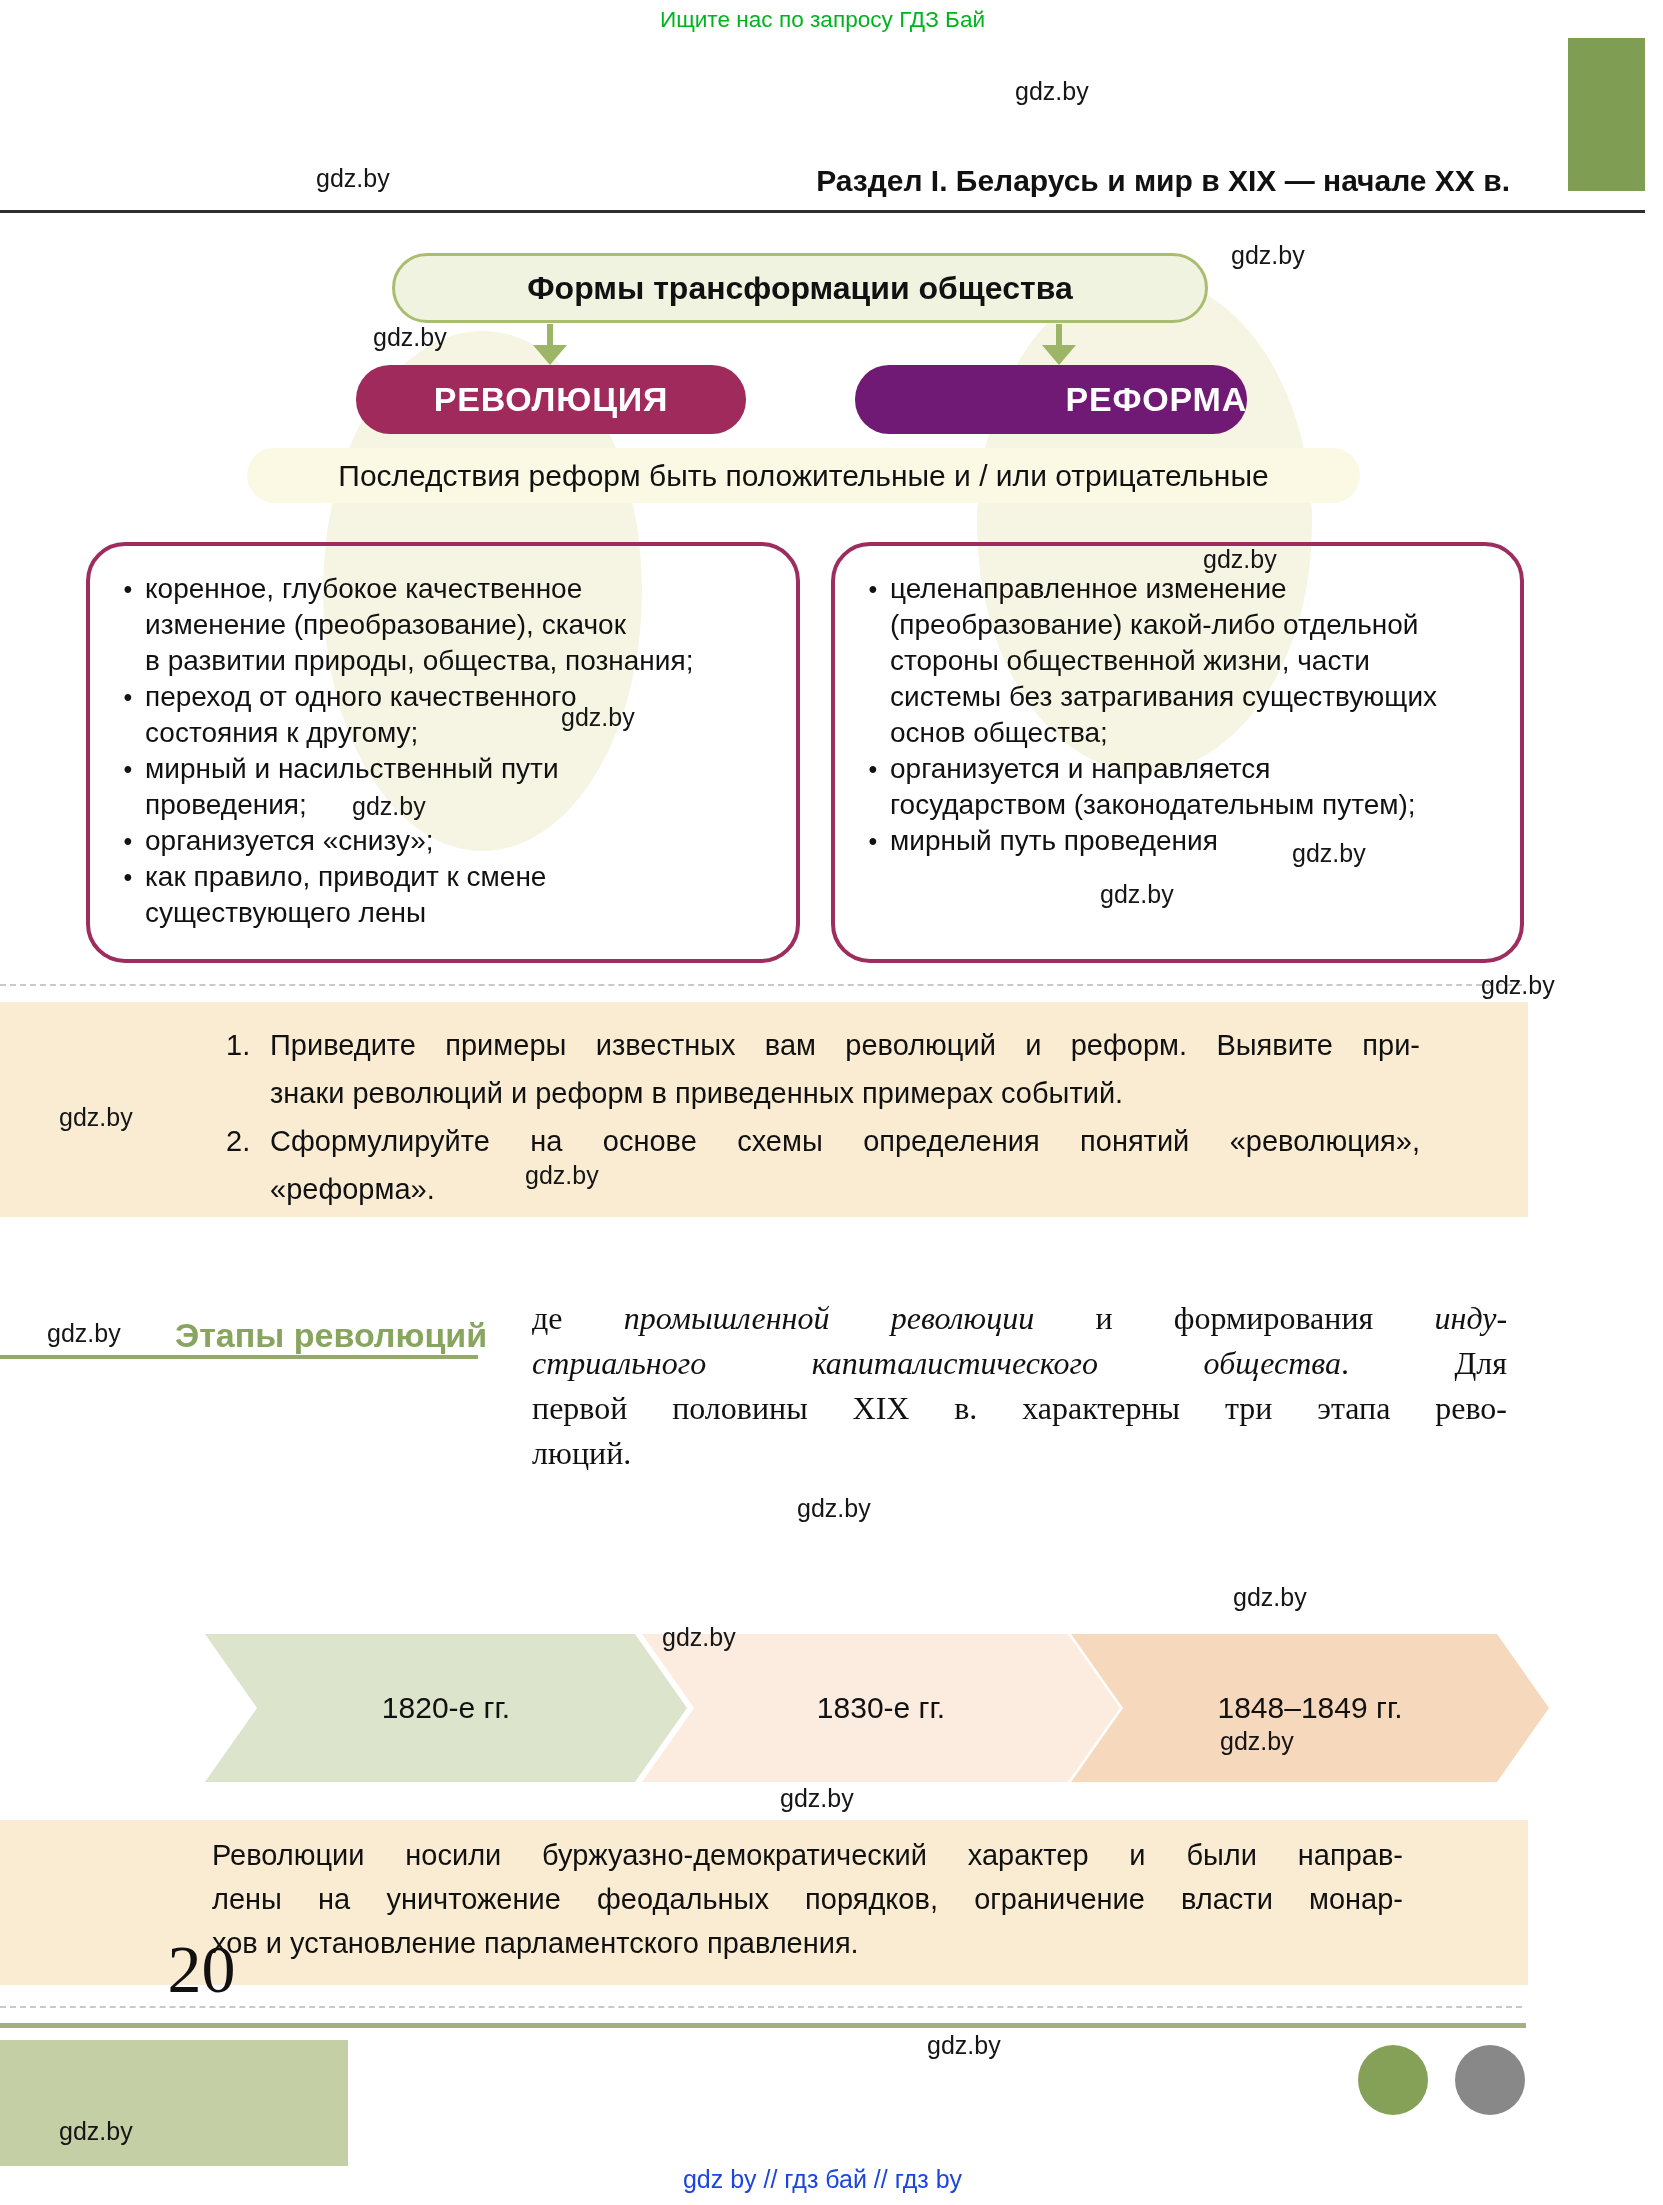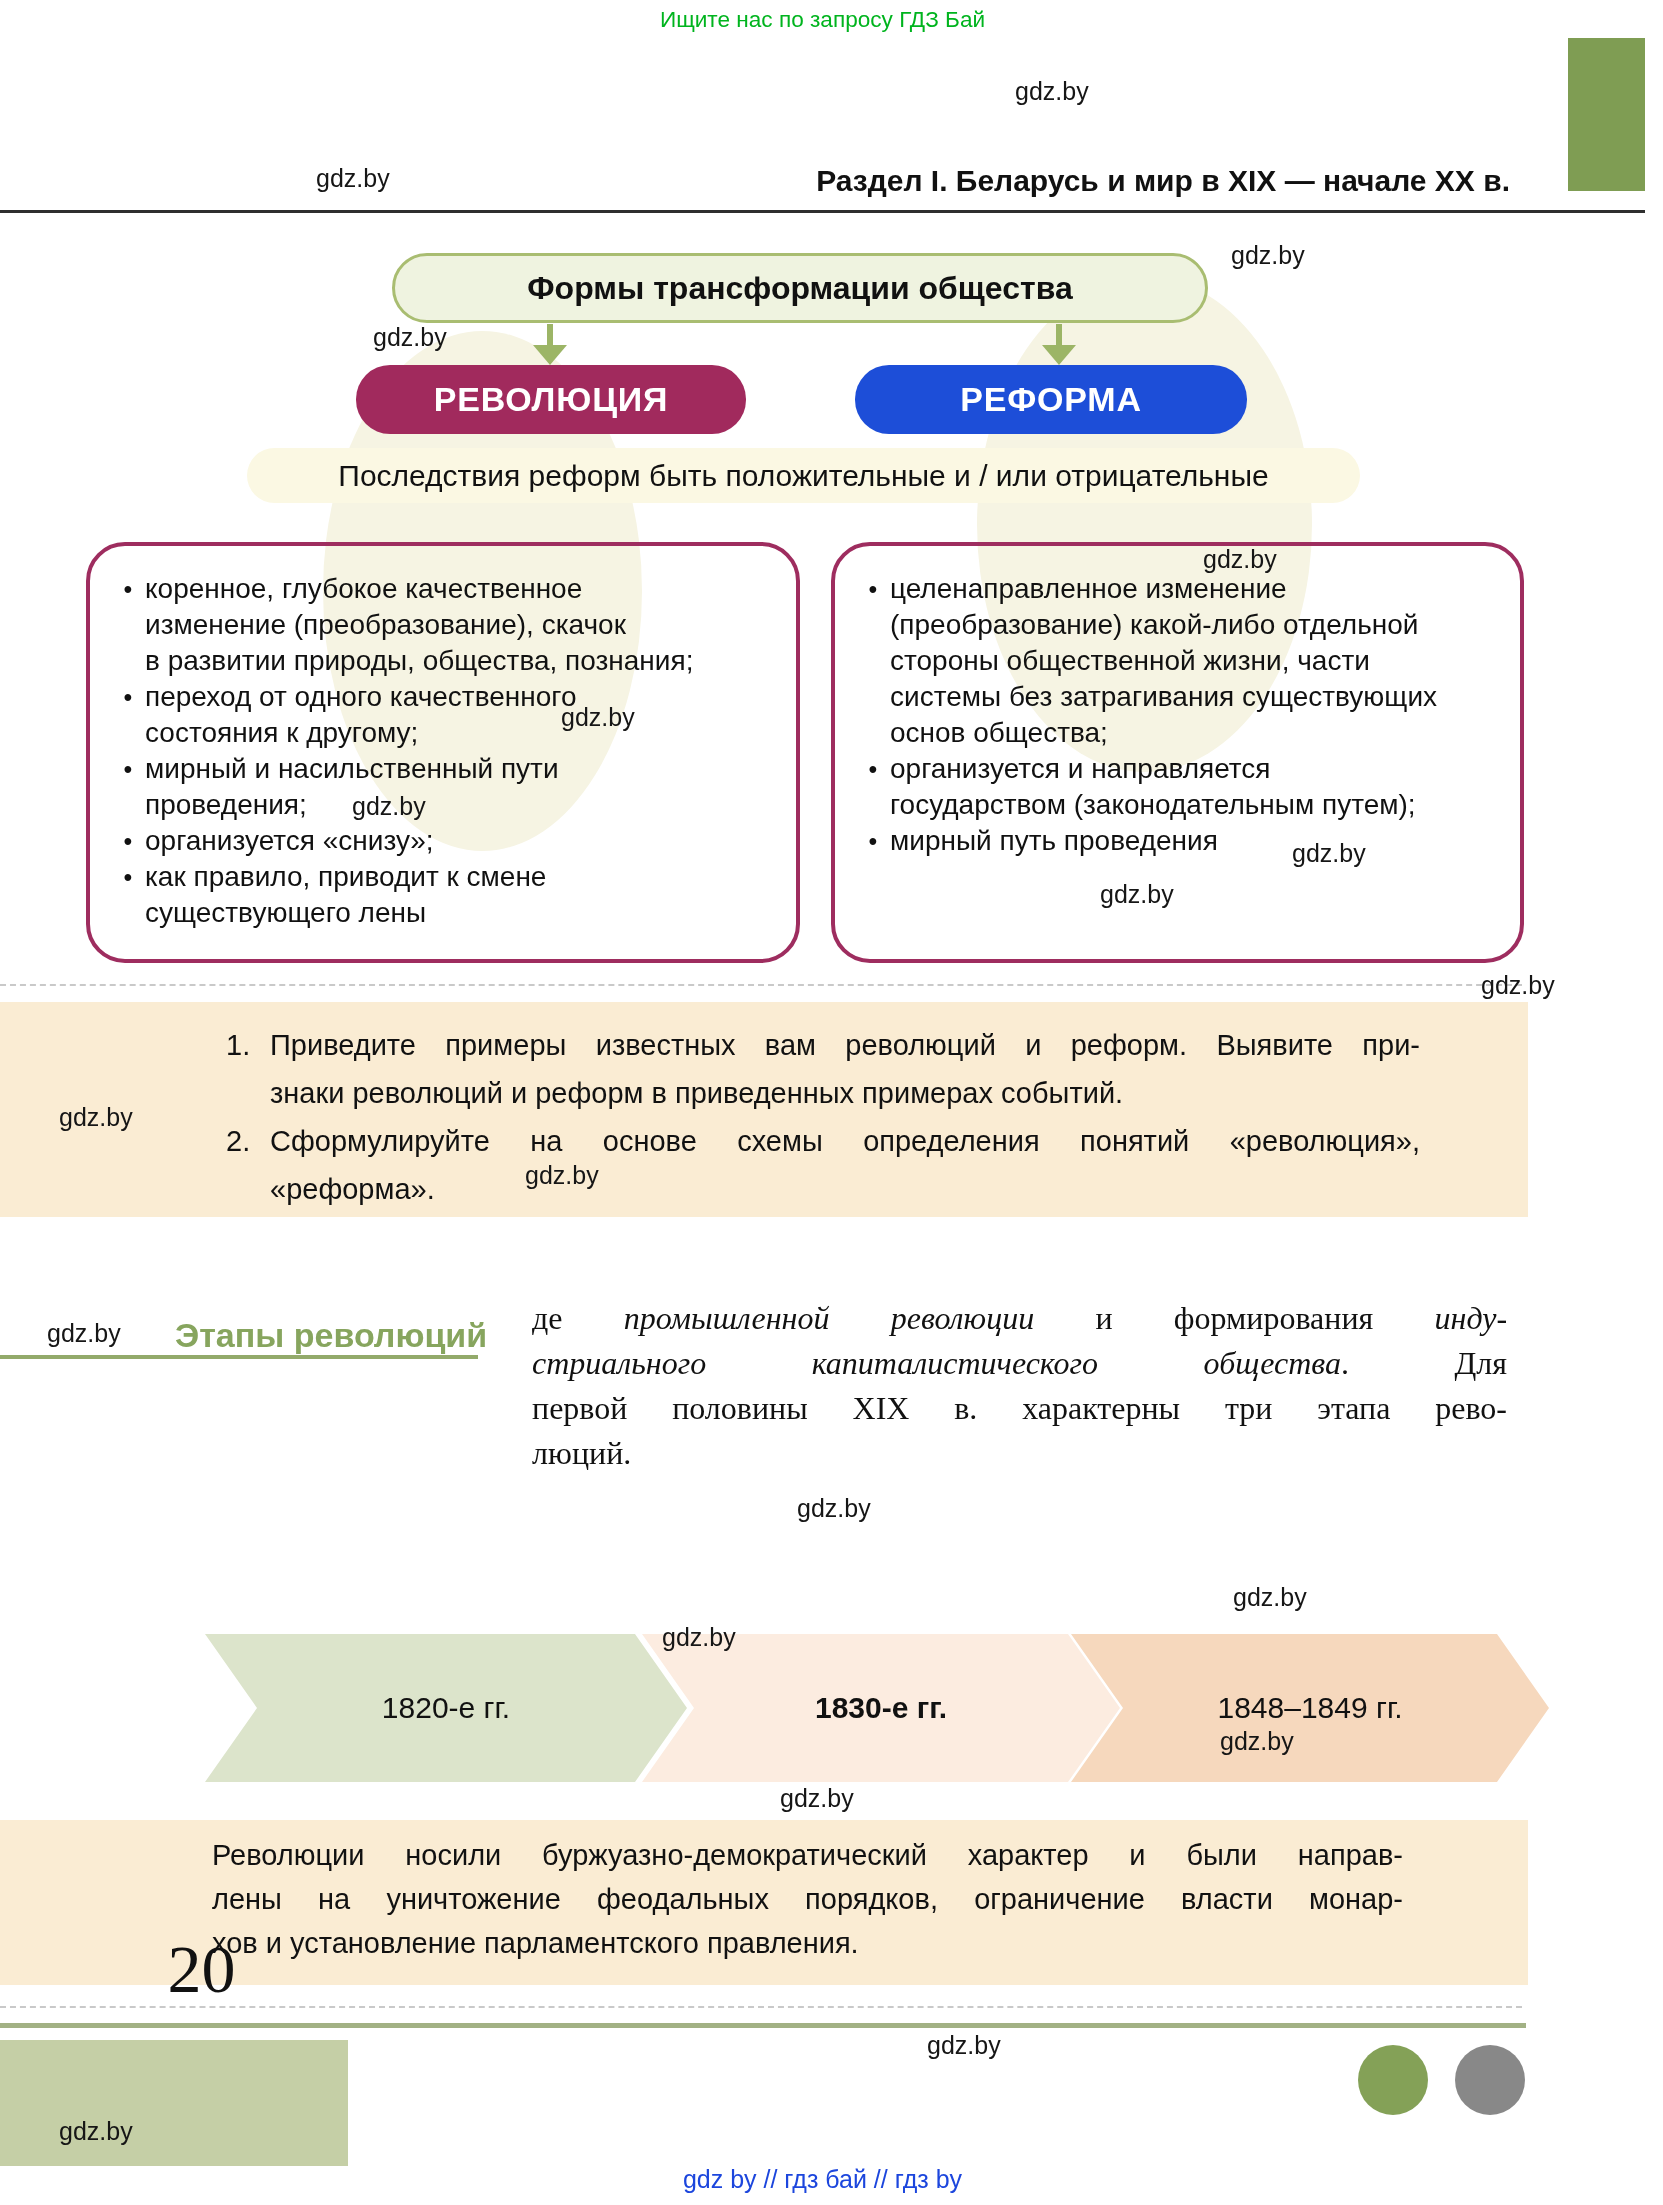--- a/index.html
+++ b/index.html
@@ -21,21 +21,21 @@
     border:3.4px solid #a9bd71;border-radius:37px;box-sizing:border-box;z-index:1;
     display:flex;align-items:center;justify-content:center;font-size:32px;font-weight:bold;}
   .stem{width:5.9px;height:23.5px;background:#9cb566;z-index:1;}
   .stem1{left:547px;top:324px;} .stem2{left:1056px;top:324px;}
   .head{width:0;height:0;border-left:17px solid transparent;border-right:17px solid transparent;
     border-top:20px solid #9cb566;z-index:1;}
   .head1{left:533px;top:345px;} .head2{left:1042px;top:345px;}
   .pill{height:69px;border-radius:34px;z-index:1;display:flex;align-items:center;justify-content:center;
     color:#fff;font-size:34px;font-weight:bold;letter-spacing:0.8px;}
   .pill-revolution{left:356px;top:365px;width:390px;background:#a12a5d;}
-  .pill-reform{left:855px;top:365px;width:392px;background:#1d4ed8;}
+  .pill-reform{left:855px;top:365px;width:392px;background:#701a75;justify-content:flex-end;}
   .consequences{left:247px;top:448px;width:1113px;height:55px;background:#fbf8e3;border-radius:28px;
     z-index:1;display:flex;align-items:center;justify-content:center;font-size:30px;}
   .tbox{top:542px;height:421px;border:4.2px solid #9e2d5f;border-radius:39px;box-sizing:border-box;
     background:transparent;z-index:1;}
   .tbox-left{left:86px;width:714px;}
   .tbox-right{left:831px;width:693px;}
   .tbox ul{margin:0;padding:25px 17px 0 30px;list-style:none;position:relative;z-index:2;}
   .tbox li{position:relative;padding-left:25px;font-size:28px;line-height:36px;}
   .tbox li::before{content:"•";position:absolute;left:3.4px;top:0;font-size:25px;}
   
@@ -52,21 +52,21 @@
   .stage-heading{left:175px;top:1316px;font-size:34px;font-weight:bold;color:#87a55e;white-space:nowrap;}
   .heading-underline{left:0;top:1355px;width:478px;height:4.2px;background:#93aa6b;}
   .stage-par{left:532px;top:1296px;width:975px;font-family:"Liberation Serif",serif;
     font-size:32px;line-height:45px;z-index:2;}
   .stage-par .indent{padding-left:67px;}
   .stage-par .it{font-style:italic;}
   
   .chev{top:1634px;height:148px;z-index:1;display:flex;align-items:center;justify-content:center;
     font-size:30px;clip-path:polygon(0 0,calc(100% - 52px) 0,100% 50%,calc(100% - 52px) 100%,0 100%,52px 50%);}
   .chev1{left:205px;width:482px;}
-  .chev2{left:642px;width:478px;font-weight:bold;}
+  .chev2{left:642px;width:478px;}
   .chev3{left:1071px;width:478px;}
   
   .conclusion-box{left:0;top:1820px;width:1528px;height:165px;}
   .conclusion-lines{left:212px;top:1833px;width:1191px;font-size:29px;line-height:44px;z-index:2;}
   
   .footer-rule{left:0;top:2023px;width:1526px;height:5px;background:#a2b184;}
   .page-box{left:0;top:2040px;width:348px;height:126px;background:#c5cfa6;z-index:1;}
   .page-number{left:126px;top:1930px;width:151px;text-align:center;z-index:2;
     font-family:"Liberation Serif",serif;font-size:68px;}
   .circle{width:70px;height:70px;border-radius:50%;z-index:1;}

